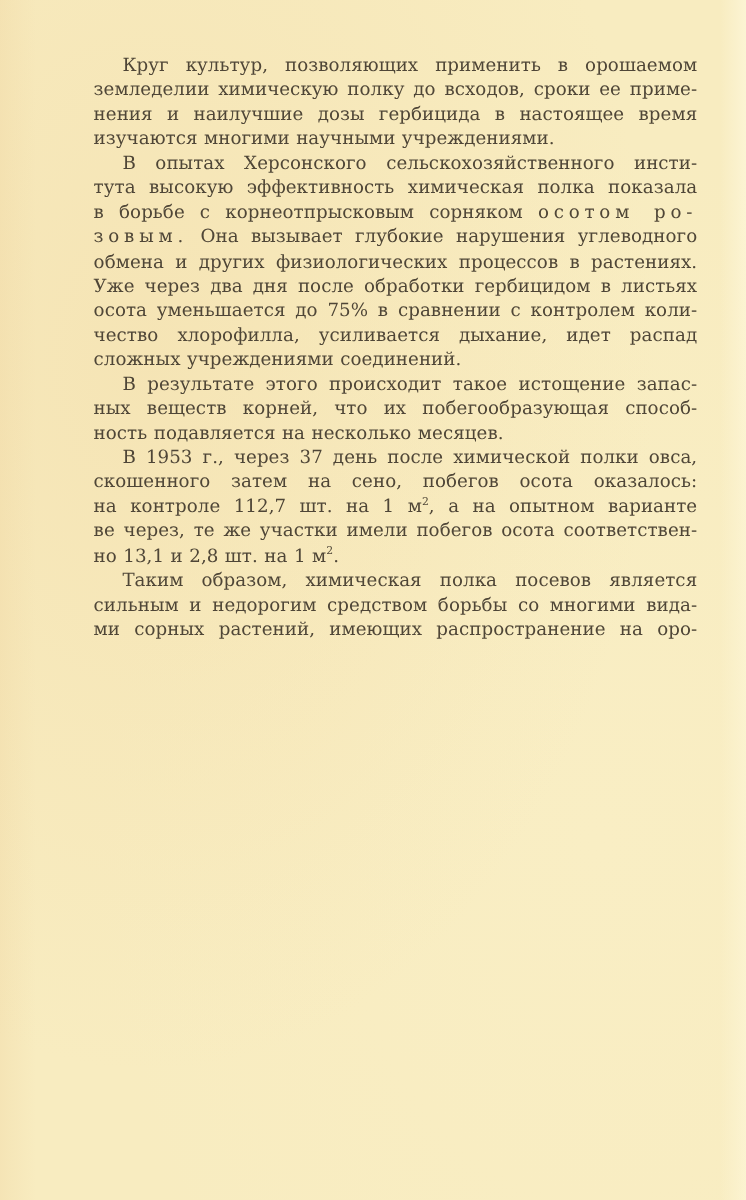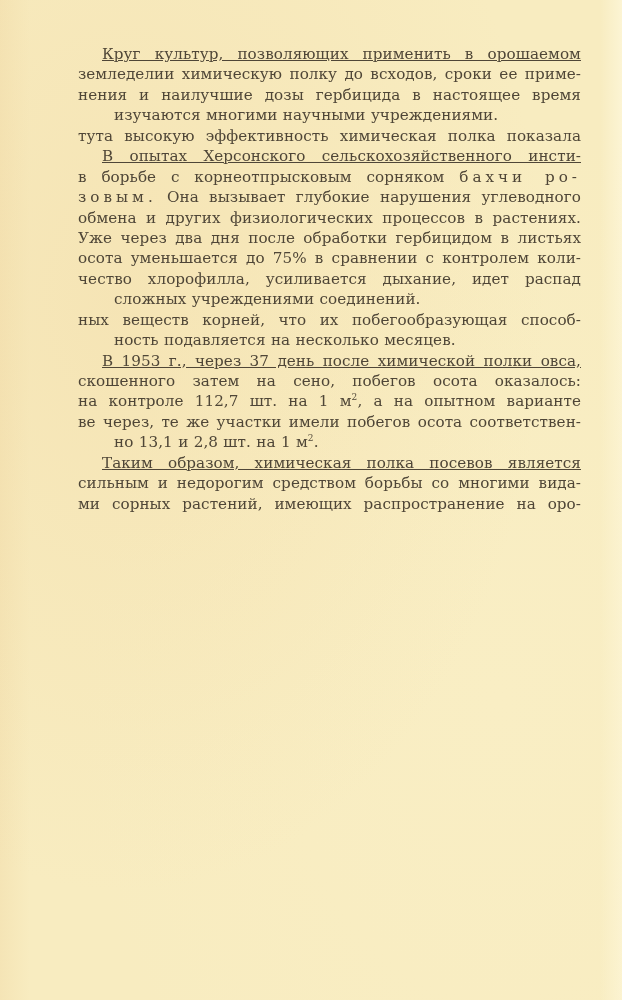--- a/index.html
+++ b/index.html
@@ -38,25 +38,23 @@
     .line {
       display: block;
       text-align: justify;
       text-align-last: justify;
       white-space: nowrap;
       text-indent: 0;
       height: 20.45px;
     }
     .line.first {
       padding-left: 24px;
-      text-decoration: underline;
     }
     .line.last {
       text-align-last: left;
-      margin-left: 36px;
     }
     .spaced {
       letter-spacing: 4px;
     }
     sup {
       font-size: 9px;
       vertical-align: 6px;
       line-height: 0;
     }
   </style>
@@ -66,32 +64,33 @@
 <div class="page">
 
   <p class="para">
     <span class="line first">Круг культур, позволяющих применить в орошаемом</span>
     <span class="line">земледелии химическую полку до всходов, сроки ее приме-</span>
     <span class="line">нения и наилучшие дозы гербицида в настоящее время</span>
     <span class="line last">изучаются многими научными учреждениями.</span>
   </p>
 
   <p class="para">
+    <span class="line first">В опытах Херсонского сельскохозяйственного инсти-</span>
     <span class="line">тута высокую эффективность химическая полка показала</span>
-    <span class="line first">В опытах Херсонского сельскохозяйственного инсти-</span>
-    <span class="line"><span>в борьбе с корнеотпрысковым сорняком</span> <span class="spaced">бахчи ро-</span></span>
+    <span class="line"><span>в борьбе с корнеотпрысковым сорняком</span> <span class="spaced">осотом ро-</span></span>
     <span class="line"><span class="spaced">зовым.</span> Она вызывает глубокие нарушения углеводного</span>
     <span class="line">обмена и других физиологических процессов в растениях.</span>
     <span class="line">Уже через два дня после обработки гербицидом в листьях</span>
     <span class="line">осота уменьшается до 75% в сравнении с контролем коли-</span>
     <span class="line">чество хлорофилла, усиливается дыхание, идет распад</span>
     <span class="line last">сложных учреждениями соединений.</span>
   </p>
 
   <p class="para">
+    <span class="line first">В результате этого происходит такое истощение запас-</span>
     <span class="line">ных веществ корней, что их побегообразующая способ-</span>
     <span class="line last">ность подавляется на несколько месяцев.</span>
   </p>
 
   <p class="para">
     <span class="line first">В 1953 г., через 37 день после химической полки овса,</span>
     <span class="line">скошенного затем на сено, побегов осота оказалось:</span>
     <span class="line"><span>на контроле 112,7 шт. на 1 м</span><sup>2</sup><span>, а на опытном варианте</span></span>
     <span class="line">ве через, те же участки имели побегов осота соответствен-</span>
     <span class="line last"><span>но 13,1 и 2,8 шт. на 1 м</span><sup>2</sup><span>.</span></span>

